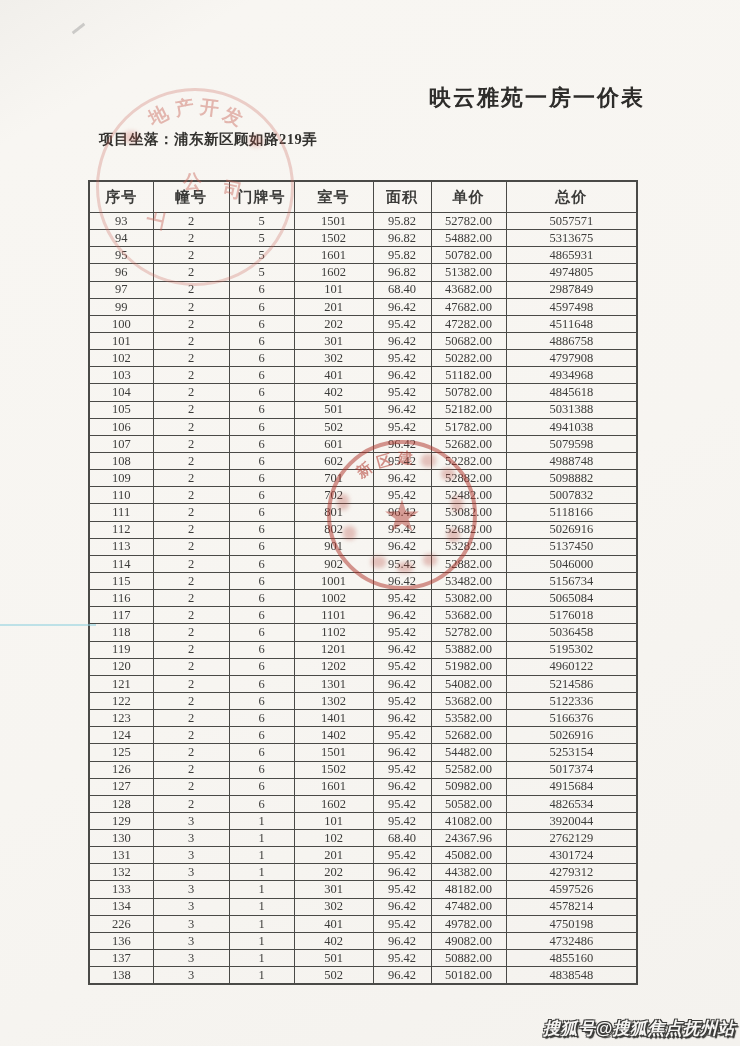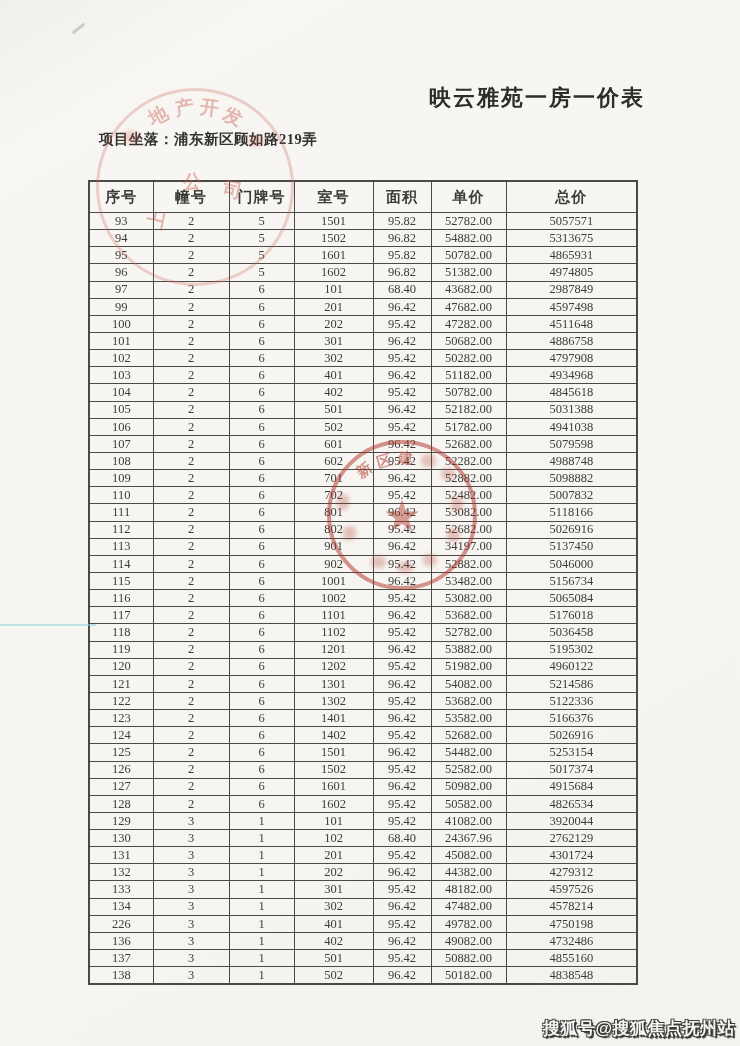--- a/index.html
+++ b/index.html
@@ -33,21 +33,21 @@
 
   .fold-line{position:absolute;left:0;top:624px;width:96px;height:2px;
     background:rgba(142,208,222,0.55);}
   .scratch{position:absolute;left:71px;top:27px;width:15px;height:3px;
     background:rgba(125,125,125,0.35);transform:rotate(-38deg);filter:blur(0.6px);}
 
   .watermark{position:absolute;right:5px;bottom:6px;
     font-family:"Liberation Sans","DejaVu Sans",sans-serif;
     font-size:17px;font-weight:bold;color:#f7f6f4;letter-spacing:0.5px;
     text-shadow:-1px -1px 0 #3a3a38,1px -1px 0 #3a3a38,-1px 1px 0 #3a3a38,
-      1px 1px 0 #3a3a38,2px 2px 1px #2c2c2a;}
+      1px 1px 0 #3a3a38,2px 2px 1px #2c2c2a;font-style:italic;}
 </style>
 </head>
 <body>
 
 <div class="page">
 
   <div class="scratch"></div>
 
   <div class="doc-title">映云雅苑一房一价表</div>
 
@@ -245,21 +245,21 @@
           <td>95.42</td>
           <td>52682.00</td>
           <td>5026916</td>
         </tr>
         <tr>
           <td>113</td>
           <td>2</td>
           <td>6</td>
           <td>901</td>
           <td>96.42</td>
-          <td>34197.00</td>
+          <td>53282.00</td>
           <td>5137450</td>
         </tr>
         <tr>
           <td>114</td>
           <td>2</td>
           <td>6</td>
           <td>902</td>
           <td>95.42</td>
           <td>52882.00</td>
           <td>5046000</td>

